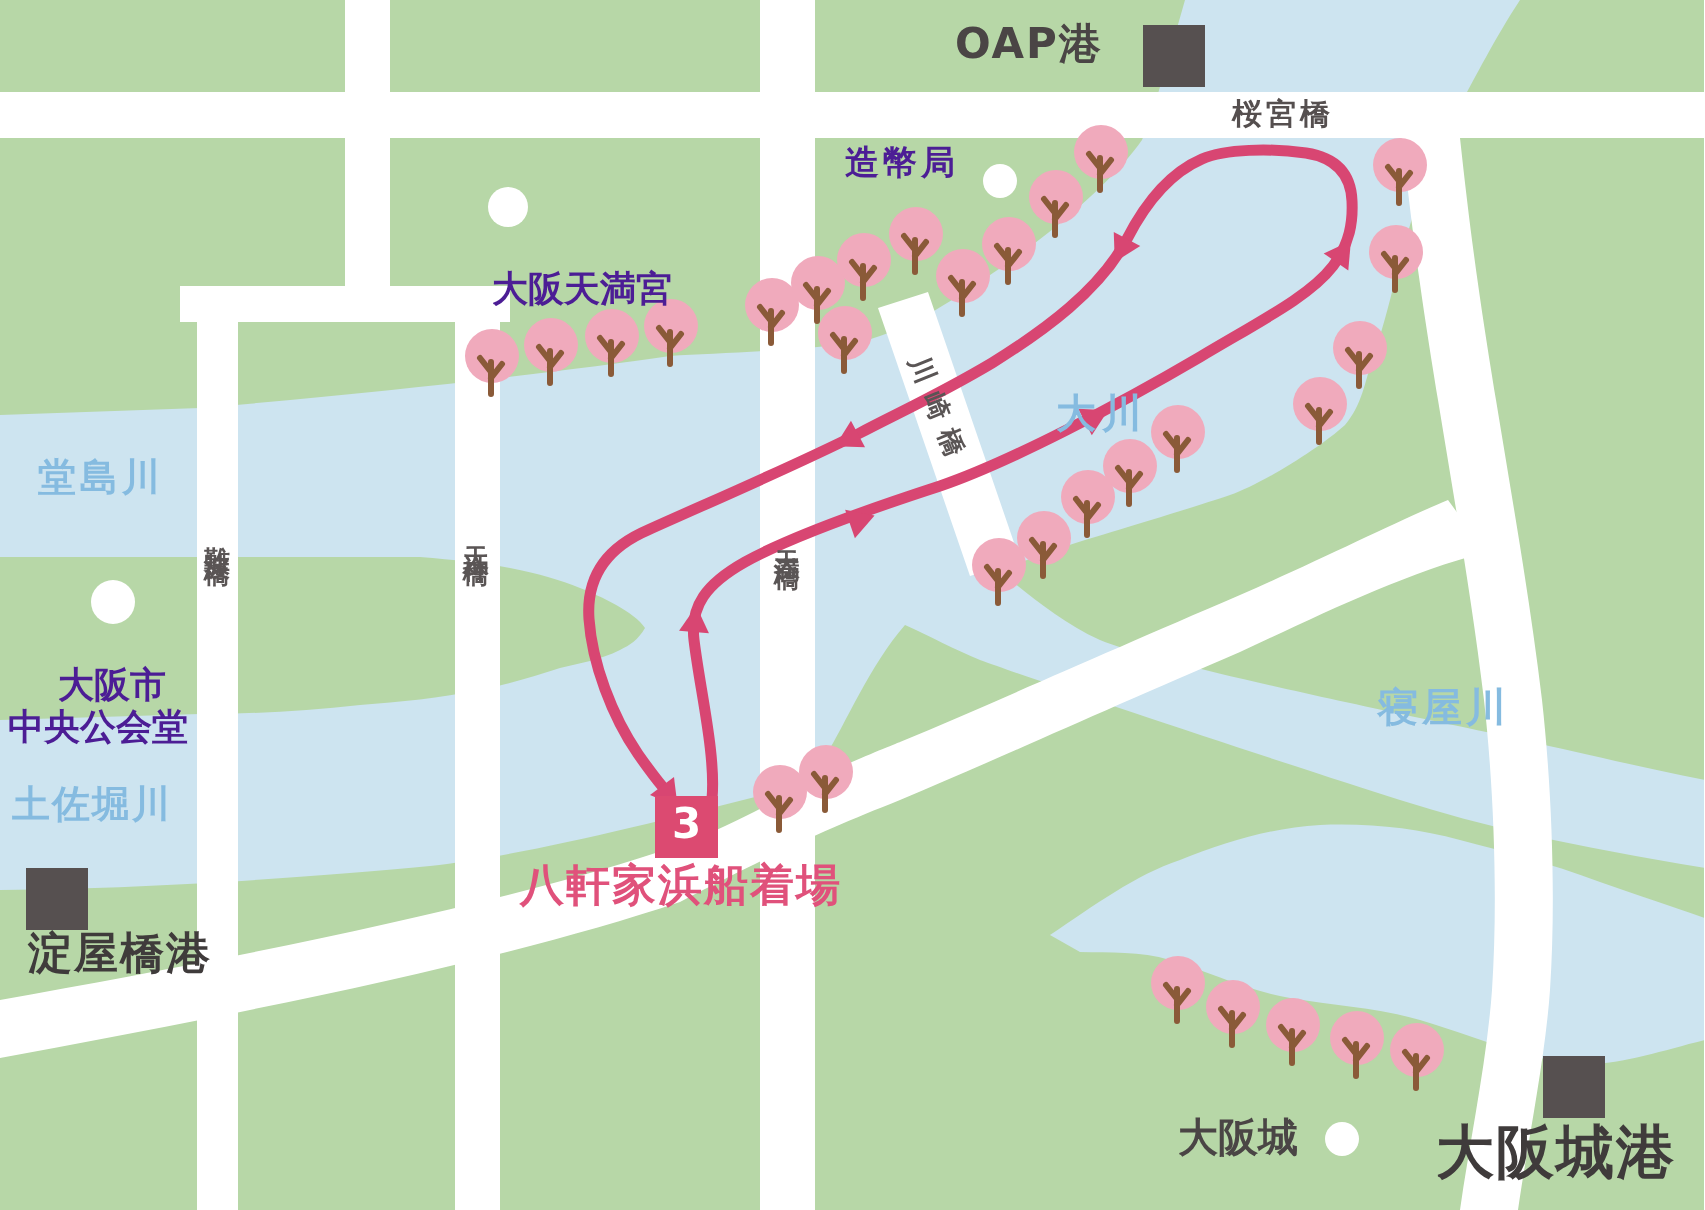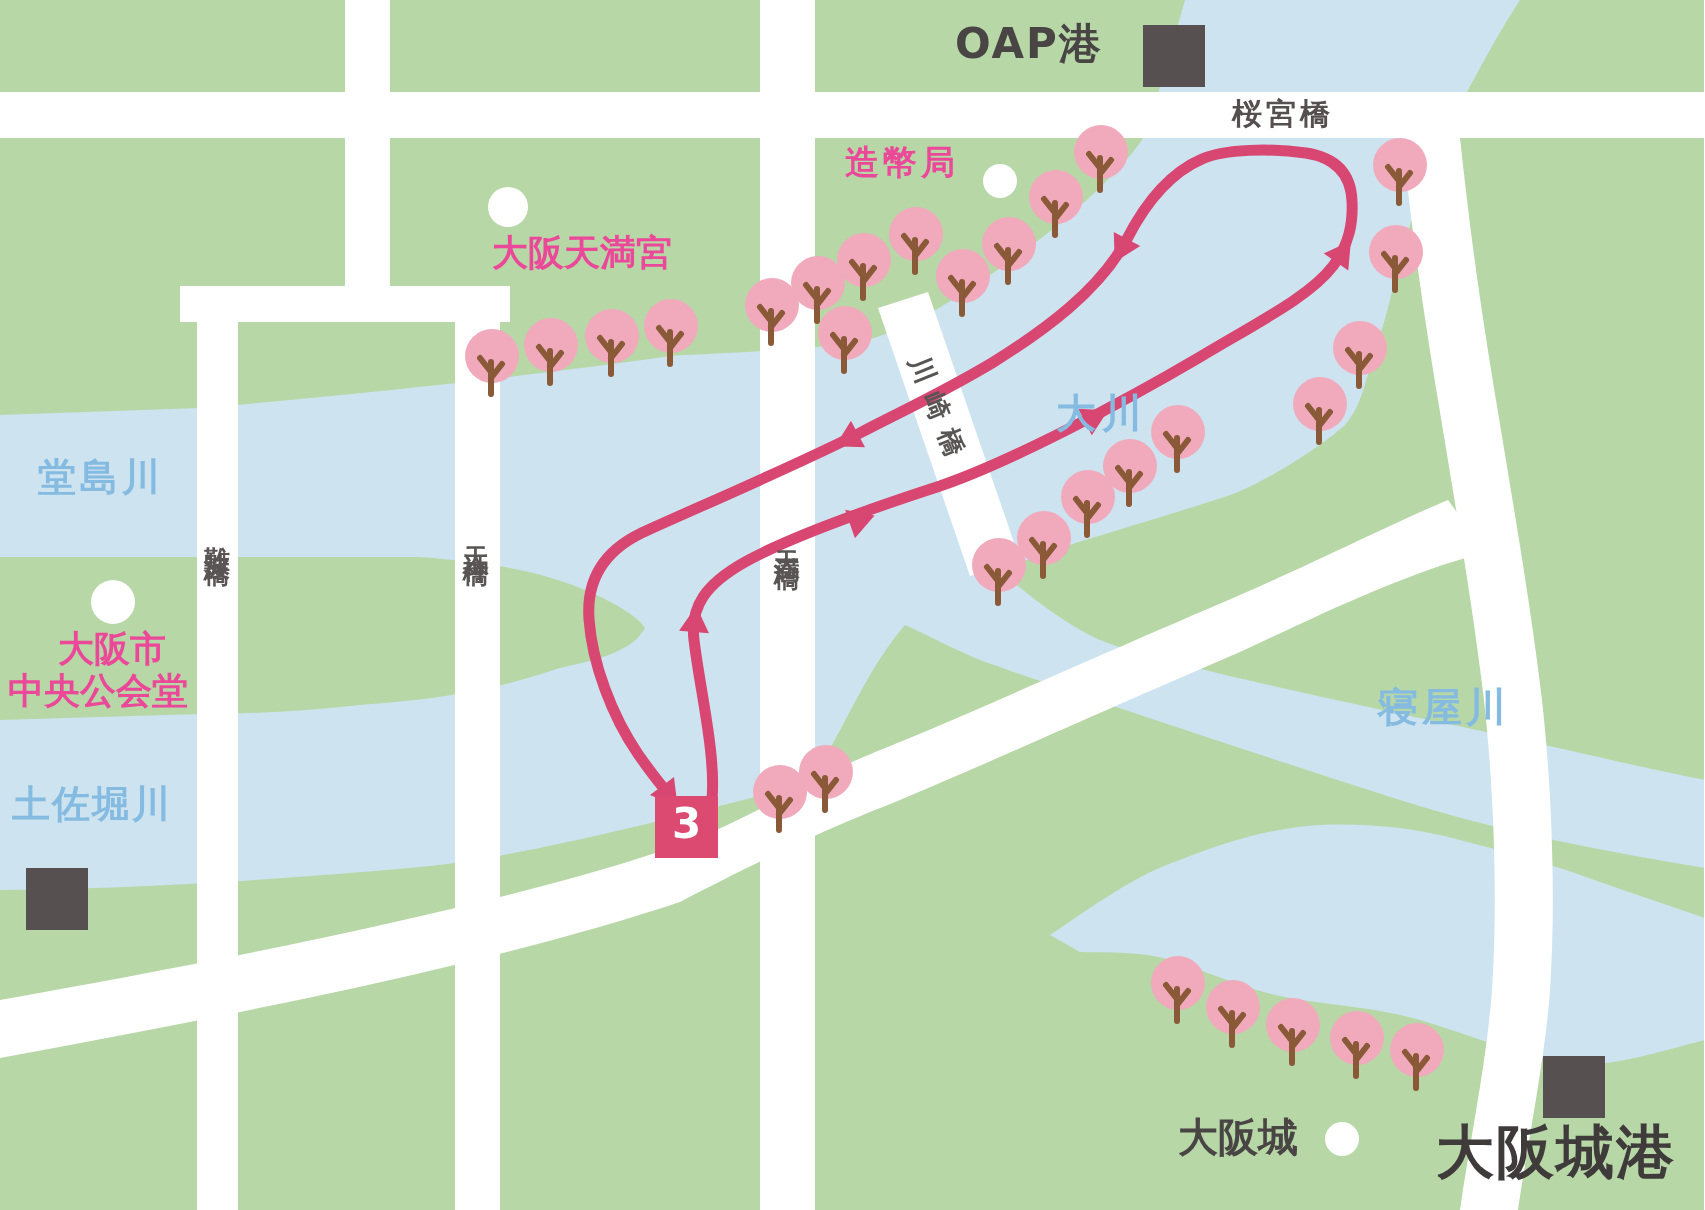--- a/index.html
+++ b/index.html
@@ -12,26 +12,26 @@
   .route{stroke:var(--c-route);stroke-width:11;fill:none;stroke-linecap:round;stroke-linejoin:round;}
   .arrow{fill:var(--c-route);}
   .tree-crown{fill:var(--c-tree);}
   .tree-trunk{stroke:var(--c-trunk);stroke-width:6;stroke-linecap:round;fill:none;}
   .poi-dot{fill:#ffffff;}
   .port-square{fill:var(--c-port_square);}
   .pier-marker{fill:var(--c-marker);}
   .lbl{position:absolute;font-weight:bold;white-space:nowrap;line-height:1.05;}
   .lbl.dark{color:var(--c-dark_label);}
   .lbl.darker{color:#3f3b3b;}
-  .lbl.white{color:#ec4899;}
+  .lbl.white{color:#4c1d95;}
   .lbl.water-name{color:var(--c-water_label);}
   .lbl.pink{color:var(--c-pier_label);}
   .lbl.vertical{writing-mode:vertical-rl;text-orientation:upright;letter-spacing:7px;}
   .fs26{font-size:26px;} .fs27{font-size:27px;} .fs30{font-size:30px;}
-  .fs34{font-size:34px;} .fs36{font-size:36px;} .fs38{font-size:38px;}
+  .fs34{font-size:34px;} .fs36{font-size:36px;margin-top:36px;} .fs38{font-size:38px;}
   .fs40{font-size:40px;} .fs42{font-size:42px;} .fs44{font-size:44px;} .fs46{font-size:58px;}
   .ls2{letter-spacing:2px;} .ls4{letter-spacing:4px;} .ls6{letter-spacing:6px;}
   .rotated-bridge{transform:rotate(68deg);transform-origin:0 0;letter-spacing:12px;color:#5a5555;}
   .pier-num{width:63px;text-align:center;color:#fff;}
 </style>
 </head>
 <body>
 
 <div class="map-root">
 
@@ -207,18 +207,20 @@
 <div class="lbl white fs36" style="left:492px;top:234px;">大阪天満宮</div>
 <div class="lbl water-name fs40 ls6" style="left:1056px;top:352px;margin-top:40px;">大川</div>
 <div class="lbl fs27 rotated-bridge" style="left:930px;top:352px;">川崎橋</div>
 <div class="lbl water-name fs38 ls4" style="left:38px;top:458px;">堂島川</div>
 <div class="lbl vertical fs26" style="left:203px;top:526px;color:#5a5555;">難波橋</div>
 <div class="lbl vertical fs26" style="left:462px;top:526px;color:#5a5555;">天神橋</div>
 <div class="lbl vertical fs26" style="left:773px;top:530px;color:#5a5555;">天満橋</div>
 <div class="lbl white fs36" style="left:58px;top:630px;">大阪市</div>
 <div class="lbl white fs36" style="left:8px;top:672px;">中央公会堂</div>
 <div class="lbl water-name fs38 ls2" style="left:12px;top:785px;">土佐堀川</div>
+<div class="lbl darker fs44 ls2" style="left:28px;top:930px;">淀屋橋港</div>
 <div class="lbl fs42 pier-num" style="left:655px;top:802px;">3</div>
+<div class="lbl pink fs44 ls2" style="left:520px;top:862px;">八軒家浜船着場</div>
 <div class="lbl water-name fs40 ls4" style="left:1378px;top:686px;">寝屋川</div>
 <div class="lbl dark fs40" style="left:1178px;top:1116px;">大阪城</div>
 <div class="lbl darker fs46 ls2" style="left:1436px;top:1122px;">大阪城港</div>
 
 </div>
 
 </body></html>

